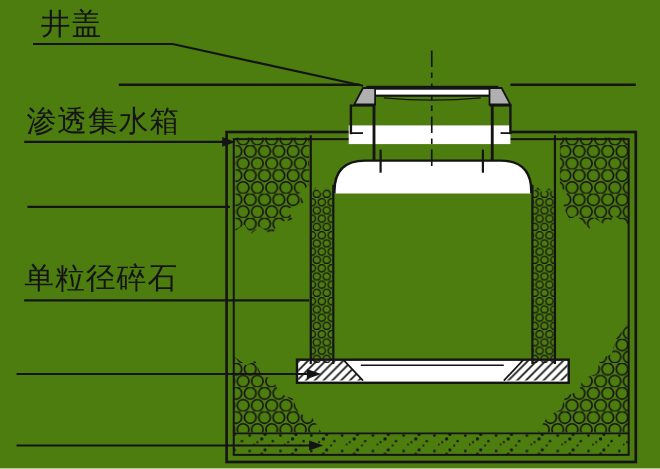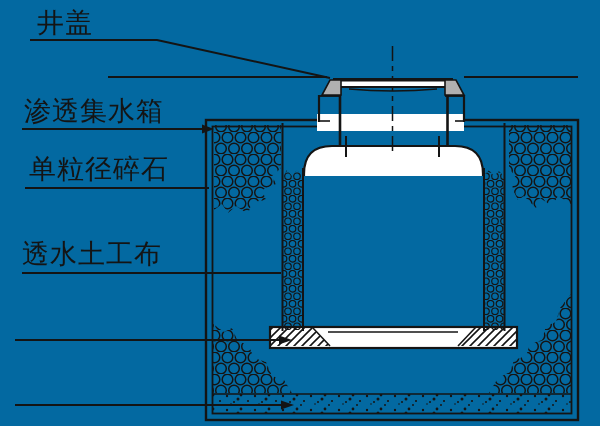--- a/index.html
+++ b/index.html
@@ -1,17 +1,17 @@
 <!DOCTYPE html>
 <html><head>
 <meta charset="utf-8">
 <style>
   html,body{margin:0;padding:0;background:#ffffff;}
   #stage{
-    position:relative;width:600px;height:426px;background:#0369a1;overflow:hidden;
+    position:relative;width:600px;height:426px;background:#4d7c0f;overflow:hidden;
     font-family:"DejaVu Sans","Liberation Sans",sans-serif;
   }
   #drawing{position:absolute;left:0;top:0;}
   .lbl{
     position:absolute;color:#141414;font-size:27px;font-weight:500;
     letter-spacing:1px;line-height:1;white-space:nowrap;
   }
 </style>
 </head>
 <body>
@@ -127,19 +127,18 @@
       <path d="M292,340 L279,335.5 L279,344.5 Z" fill="#141414" stroke="none"></path>
       <line x1="15" y1="405" x2="283" y2="405"></line>
       <path d="M294,405 L281,400.5 L281,409.5 Z" fill="#141414" stroke="none"></path>
     </g>
   </svg>
 
   <div class="lbl" style="left:37px;top:9px;">井盖</div>
 
   <div class="lbl" style="left:24px;top:97px;">渗透集水箱</div>
 
-  <div class="lbl" style="left:29px;top:155px;">单粒径碎石</div>
 
-  <div class="lbl" style="left:22px;top:240px;">透水土工布</div>
+  <div class="lbl" style="left:22px;top:240px;">单粒径碎石</div>
 
 
 
 </div>
 
 </body></html>

